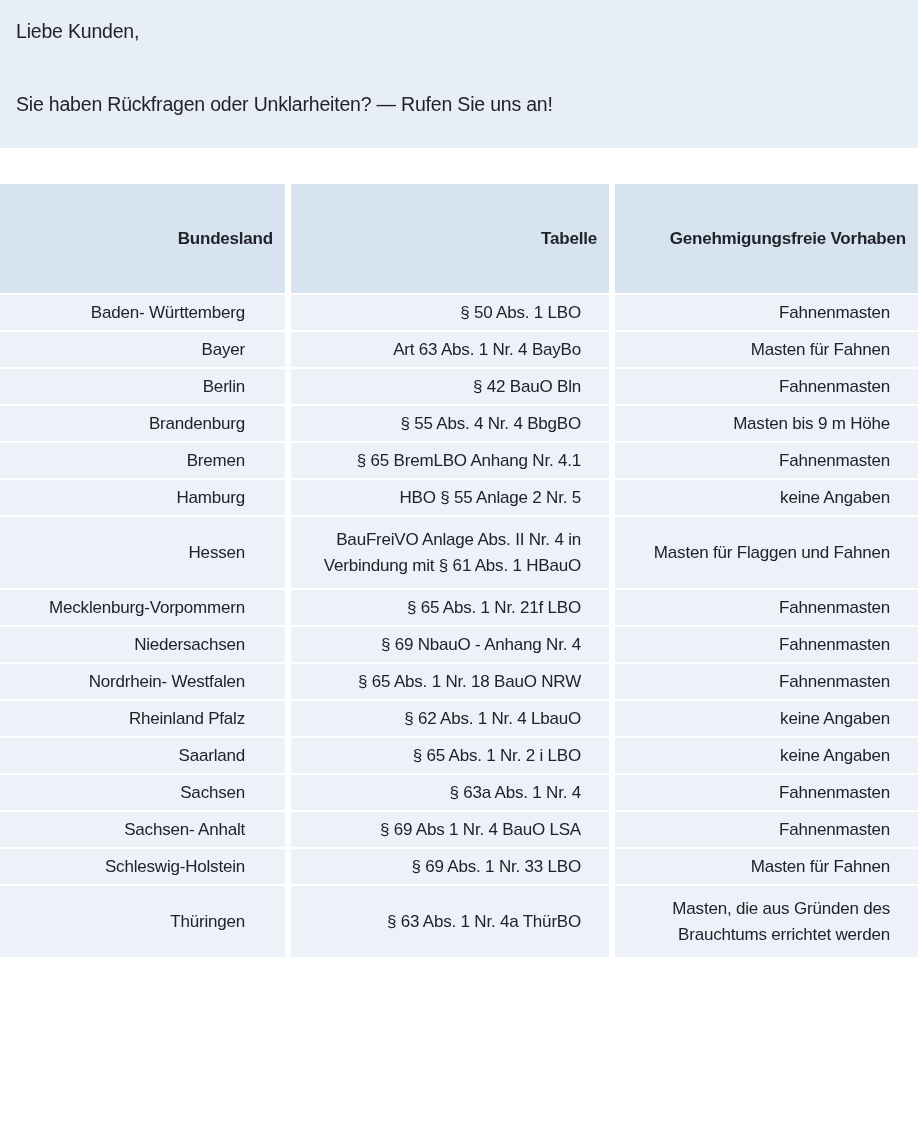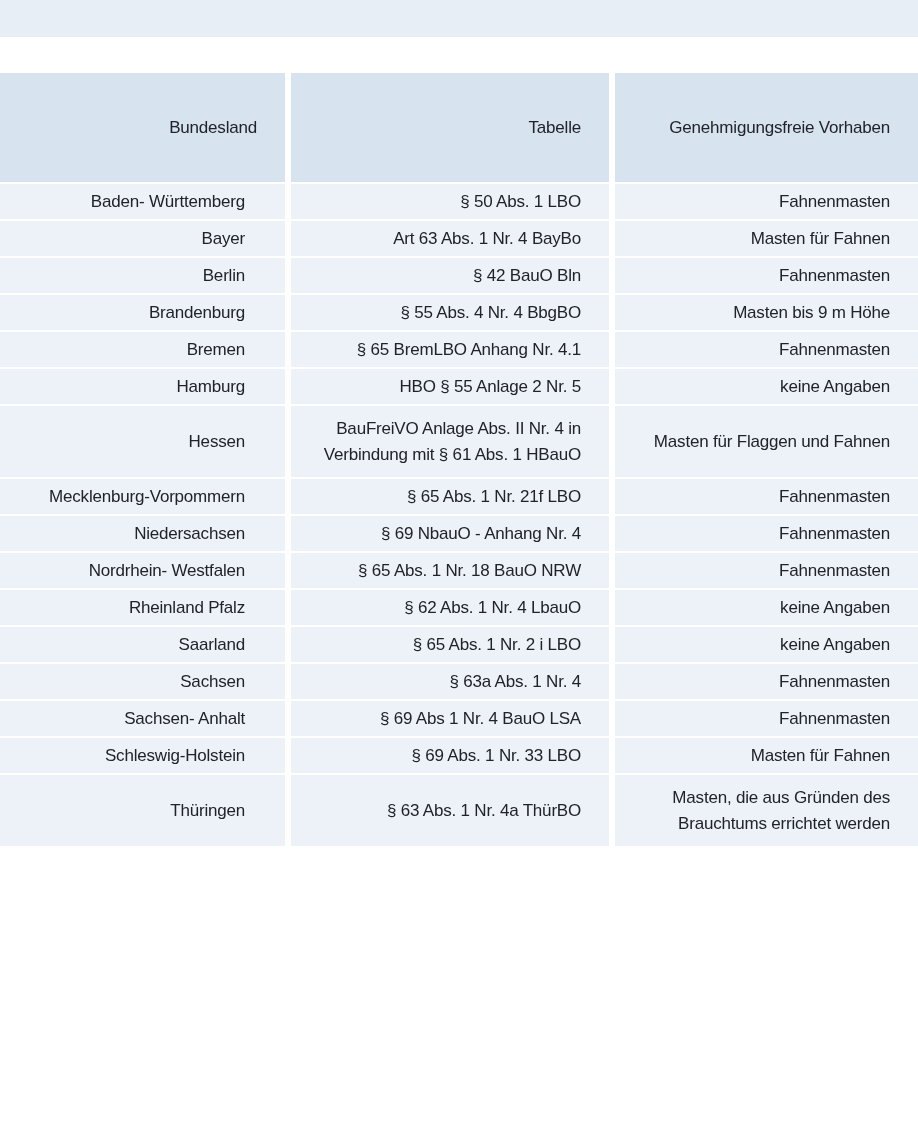--- a/index.html
+++ b/index.html
@@ -46,30 +46,32 @@
     justify-content: flex-end;
     text-align: right;
     padding: 4px 28px 4px 8px;
     min-height: 35px;
     line-height: 26px;
     white-space: pre-line;
   }
   .cell.c1 { padding-right: 40px; }
   .th {
     background: var(--header-bg);
-    font-weight: 400;
+    font-weight: 700;
     min-height: 109px;
-    padding-right: 28px;
+    padding-right: 12px;
   }
   .row.tall .cell { min-height: 71px; }
 </style>
 </head>
 <body>
 
 <div class="intro">
+  <p class="greeting">Liebe Kunden,</p>
+  <p class="question">Sie haben Rückfragen oder Unklarheiten? — Rufen Sie uns an!</p>
 </div>
 
 <div class="table">
   <div class="row">
     <div class="cell th">Bundesland</div>
     <div class="cell th">Tabelle</div>
     <div class="cell th">Genehmigungsfreie Vorhaben</div>
   </div>
 
   <div class="row">

